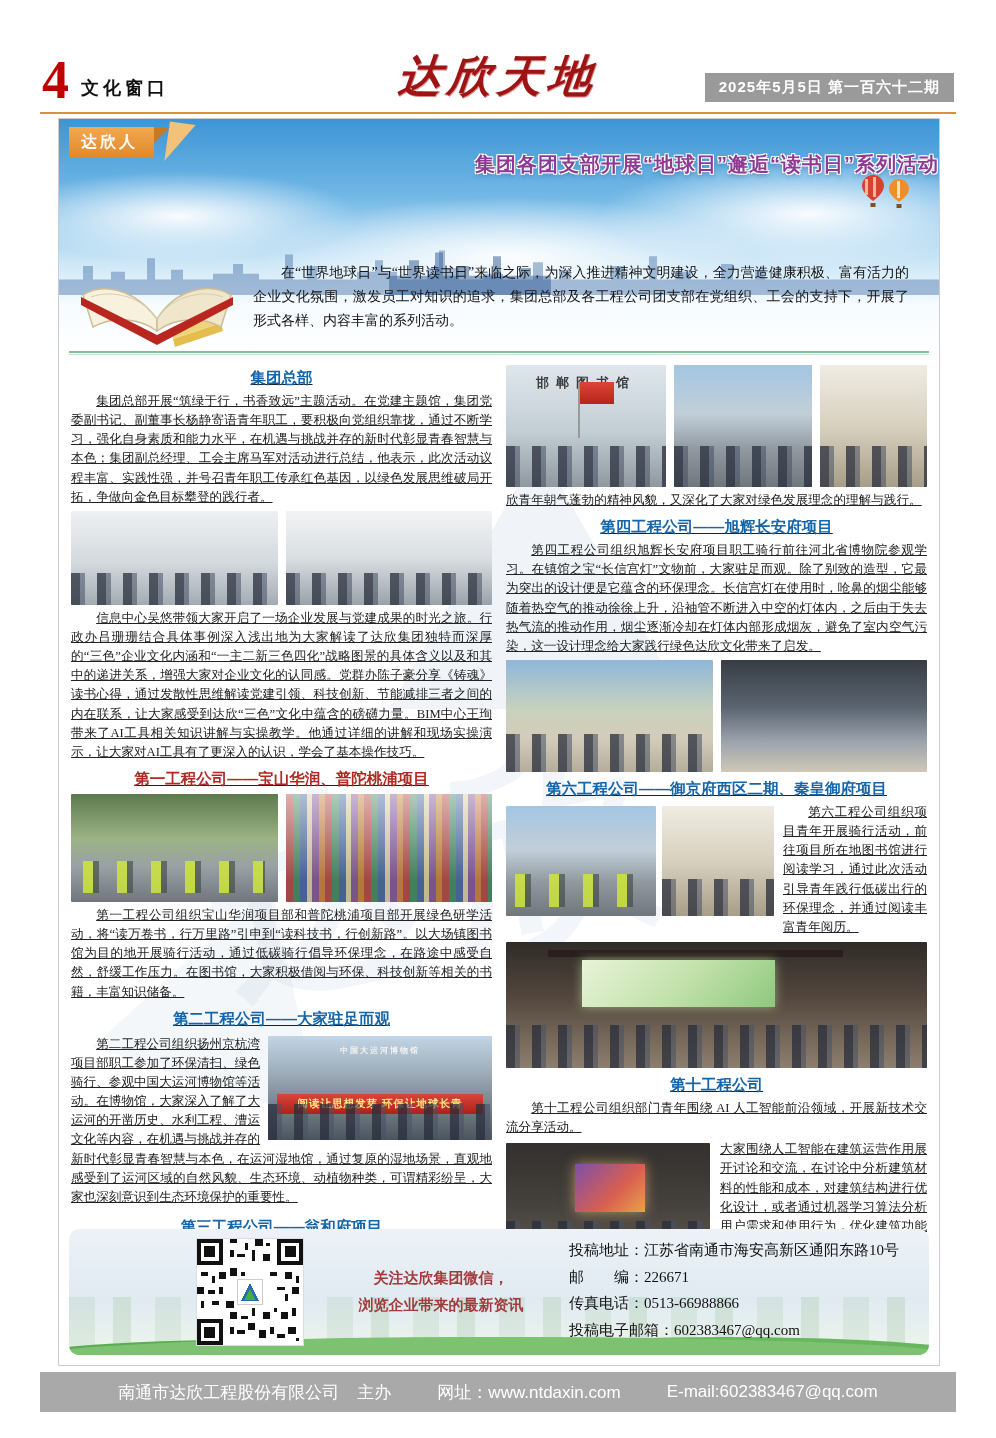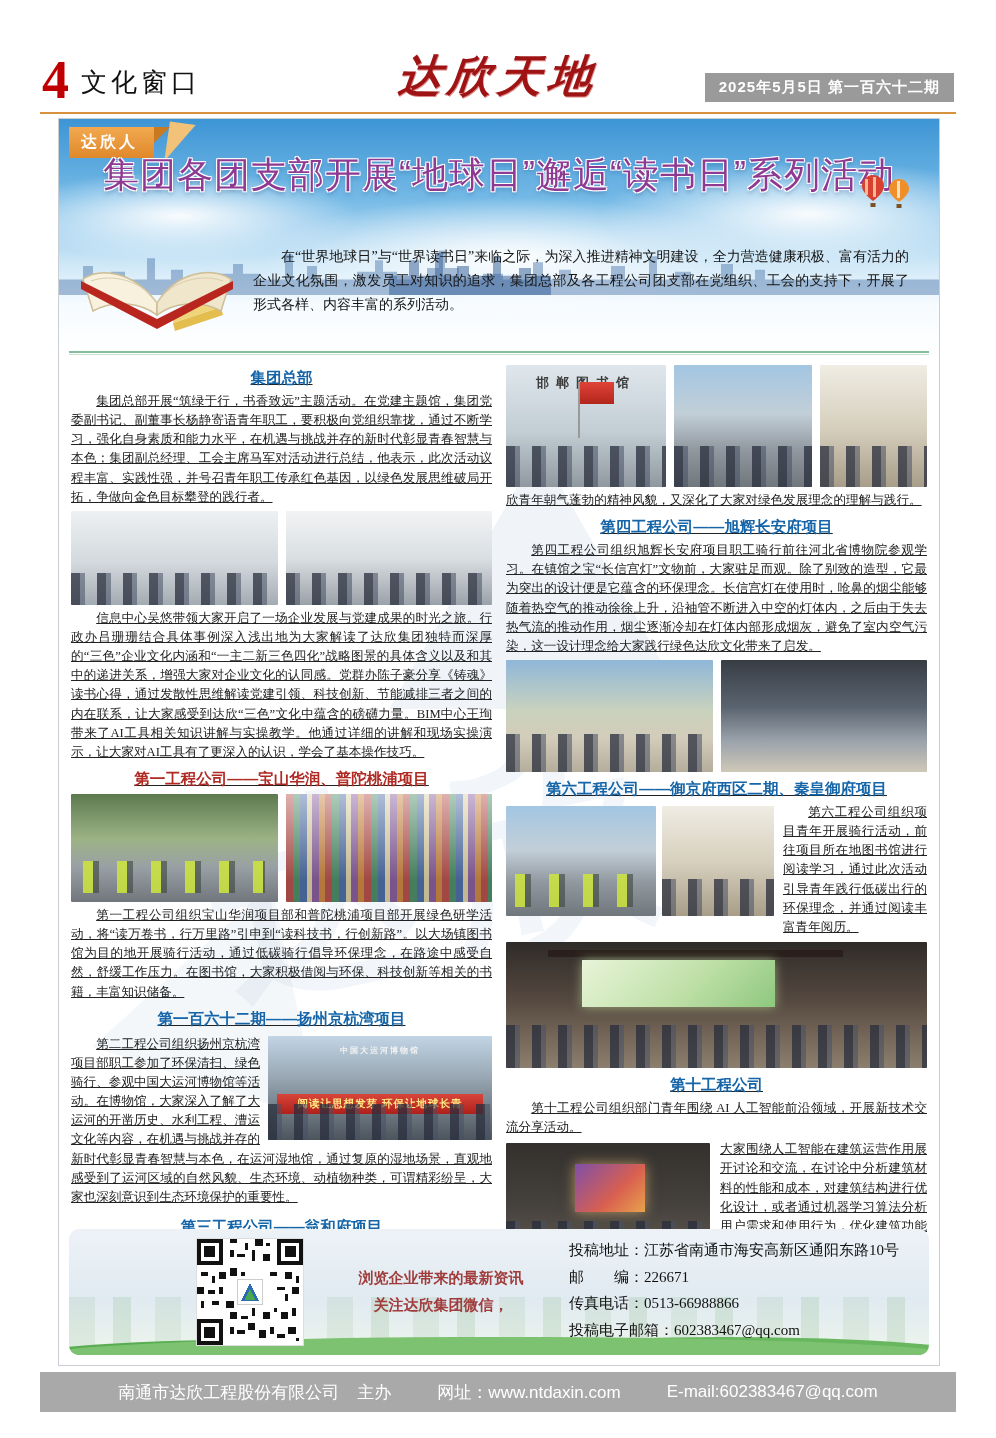--- a/index.html
+++ b/index.html
@@ -2,46 +2,46 @@
 <html><head>
 <meta charset="utf-8">
 <style>
   html,body{margin:0;padding:0;}
   body{width:996px;height:1438px;position:relative;background:#fff;overflow:hidden;
        font-family:"Liberation Serif","DejaVu Serif",serif;color:#222;}
   
   .header{position:absolute;top:44px;left:42px;right:42px;height:64px;}
   .hd-left{position:absolute;left:0;bottom:4px;display:flex;align-items:flex-end;gap:12px;}
   .pagenum{font-size:54px;line-height:.85;font-weight:bold;color:#c00000;font-family:"Liberation Serif",serif;}
-  .secname{font-size:26px;font-weight:normal;color:#111;letter-spacing:4px;font-family:"Liberation Sans",sans-serif;padding-bottom:4px;}
+  .secname{font-size:18px;font-weight:bold;color:#111;letter-spacing:4px;font-family:"Liberation Sans",sans-serif;padding-bottom:4px;}
   .masthead{position:absolute;left:50%;transform:translateX(-50%) skewX(-6deg);bottom:2px;
             font-size:44px;font-weight:bold;font-style:italic;color:#9e1414;letter-spacing:6px;
             font-family:"Liberation Serif",serif;text-shadow:1px 1px 0 #d88;}
   .issuebox{position:absolute;right:0;bottom:6px;background:#9a9a9a;color:#fff;padding:5px 14px;
             font-family:"Liberation Sans",sans-serif;font-size:15px;font-weight:bold;letter-spacing:1px;}
   .hrule{position:absolute;top:112px;left:40px;right:40px;border-top:2px solid #d8913c;}
   
   .frame{position:absolute;top:118px;left:58px;width:880px;height:1246px;border:1px solid #c9ced4;background:#fff;overflow:hidden;}
   
   .banner{position:relative;height:232px;background:linear-gradient(180deg,#3d95d5 0%,#74b9e6 34%,#cde7f7 62%,#f6fbff 80%,#ffffff 100%);overflow:hidden;}
   .cloud{position:absolute;border-radius:50%;background:radial-gradient(ellipse at center,rgba(255,255,255,.95),rgba(255,255,255,0) 70%);}
   .c1{width:360px;height:90px;left:-60px;top:52px;}
   .c2{width:420px;height:110px;right:-80px;top:40px;}
   .c3{width:500px;height:120px;left:200px;top:78px;}
   .skyline{position:absolute;left:0;right:0;bottom:56px;height:58px;width:100%;}
   .tag{position:absolute;top:8px;left:10px;background:linear-gradient(180deg,#f2a950,#e0882b);color:#fff;
        font-family:"Liberation Sans",sans-serif;font-weight:bold;font-size:16px;letter-spacing:3px;
        padding:5px 16px 5px 12px;z-index:3;}
   .tag:after{content:"";position:absolute;right:-16px;top:0;border-top:16px solid #c9791f;border-bottom:15px solid transparent;border-right:16px solid transparent;}
   .tag-fold{position:absolute;top:4px;left:108px;width:0;height:0;border-left:26px solid #f3c279;border-bottom:40px solid transparent;transform:rotate(8deg);z-index:2;}
-  .headline{position:absolute;top:32px;left:0;right:0;text-align:center;z-index:3;
-            font-family:"Liberation Sans",sans-serif;font-weight:normal;font-size:36px;letter-spacing:1px;color:#8e3a92;
+  .headline{position:absolute;top:32px;left:0;right:0;text-align:right;z-index:3;
+            font-family:"Liberation Sans",sans-serif;font-weight:bold;font-size:20px;letter-spacing:1px;color:#8e3a92;
             text-shadow:-1px -1px 0 #fff,1px -1px 0 #fff,-1px 1px 0 #fff,1px 1px 0 #fff,0 3px 4px rgba(30,60,110,.35);}
   .balloons{position:absolute;right:26px;top:54px;z-index:3;}
-  .introrow{position:absolute;left:0;right:0;bottom:16px;height:92px;display:flex;z-index:4;}
+  .introrow{position:absolute;left:0;right:0;bottom:0;height:92px;display:flex;z-index:4;}
   .bookart{width:190px;flex:0 0 190px;position:relative;}
   .bookart svg{position:absolute;left:14px;bottom:2px;}
   .intro{flex:1;padding:2px 30px 0 4px;font-size:14px;line-height:1.72;text-align:justify;text-indent:2em;color:#151515;}
   .gdivider{margin:0 10px;border-top:2px solid #86bd9c;border-bottom:1px solid #c8e3d2;height:1px;}
   
   .wm-text{position:absolute;top:610px;left:150px;font-size:210px;font-weight:bold;color:rgba(110,145,185,.09);
            transform:rotate(-12deg);letter-spacing:26px;z-index:0;pointer-events:none;font-family:"Liberation Serif",serif;}
   .wm-tri{position:absolute;top:330px;left:330px;width:0;height:0;z-index:0;pointer-events:none;
           border-left:150px solid transparent;border-right:150px solid transparent;border-bottom:260px solid rgba(150,180,210,.14);}
   .wm-tri2{position:absolute;top:760px;left:60px;width:0;height:0;z-index:0;pointer-events:none;
@@ -186,21 +186,21 @@
 
       <div class="sec red">第一工程公司——宝山华润、普陀桃浦项目</div>
       <div class="photo-row" style="height:108px;">
         <div class="photo ph-street">
             <div class="vests"></div>
           </div>
         <div class="photo ph-books"></div>
       </div>
       <p class="body-p">第一工程公司组织宝山华润项目部和普陀桃浦项目部开展绿色研学活动，将“读万卷书，行万里路”引申到“读科技书，行创新路”。以大场镇图书馆为目的地开展骑行活动，通过低碳骑行倡导环保理念，在路途中感受自然，舒缓工作压力。在图书馆，大家积极借阅与环保、科技创新等相关的书籍，丰富知识储备。</p>
 
-      <div class="sec">第一百六十二期——扬州京杭湾项目</div>
+      <div class="sec">第二工程公司——大家驻足而观</div>
       <div style="overflow:hidden;">
         <div class="photo ph-museum" style="float:right;width:224px;height:104px;margin:3px 0 3px 8px;">
           <div class="photo-sign small">中国大运河博物馆</div>
           <div class="photo-banner">阅读让思想发芽  环保让地球长青</div>
           <div class="figures"></div>
         </div>
         <p class="body-p">第二工程公司组织扬州京杭湾项目部职工参加了环保清扫、绿色骑行、参观中国大运河博物馆等活动。在博物馆，大家深入了解了大运河的开凿历史、水利工程、漕运文化等内容，在机遇与挑战并存的新时代彰显青春智慧与本色，在运河湿地馆，通过复原的湿地场景，直观地感受到了运河区域的自然风貌、生态环境、动植物种类，可谓精彩纷呈，大家也深刻意识到生态环境保护的重要性。</p>
       </div>
 
       <div class="sec">第三工程公司——翁和府项目</div>
@@ -329,22 +329,22 @@
       <g fill="#111">
           <rect x="2" y="2" width="3" height="3"></rect>
           <rect x="24" y="2" width="3" height="3"></rect>
           <rect x="2" y="24" width="3" height="3"></rect>
         </g>
       <rect x="11" y="11" width="7" height="7" fill="#fff" stroke="#ccc" stroke-width="0.3"></rect>
       <path d="M14.5,12 L17,17 H12 Z" fill="#2b6cb0"></path>
       <path d="M14.5,13.8 L16,16.6 H13 Z" fill="#49a94f"></path>
     </svg>
     <div class="wechat-note">
+      <div>关注达欣集团微信，</div>
       <div>浏览企业带来的最新资讯</div>
-      <div>关注达欣集团微信，</div>
     </div>
     <div class="contact">
       <div><span class="lbl">投稿地址：</span><span>江苏省南通市海安高新区通阳东路10号</span></div>
       <div><span class="lbl">邮　　编：</span><span>226671</span></div>
       <div><span class="lbl">传真电话：</span><span>0513-66988866</span></div>
       <div><span class="lbl">投稿电子邮箱：</span><span>602383467@qq.com</span></div>
     </div>
   </div>
 </div>
 

